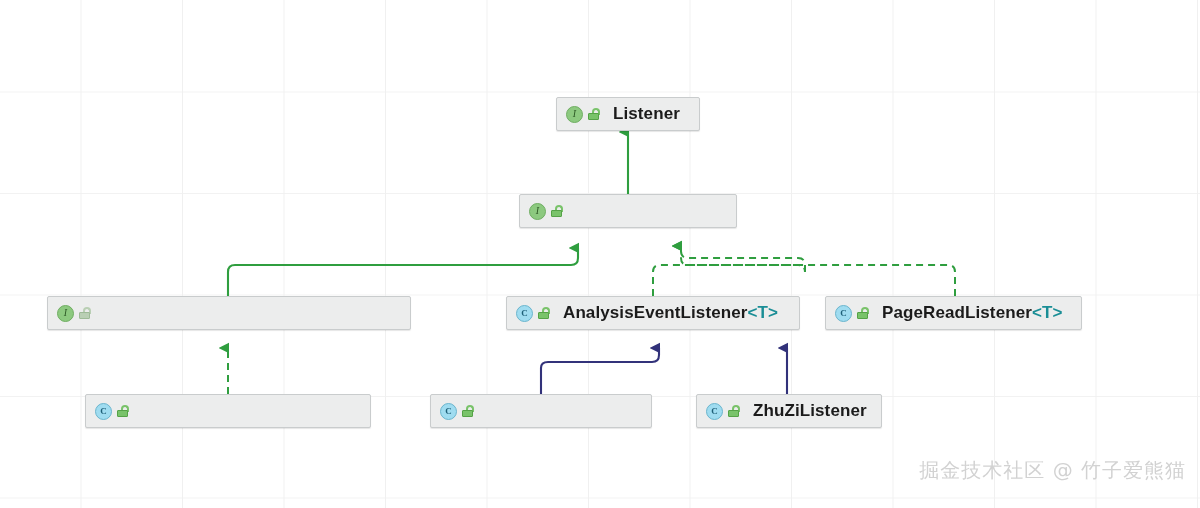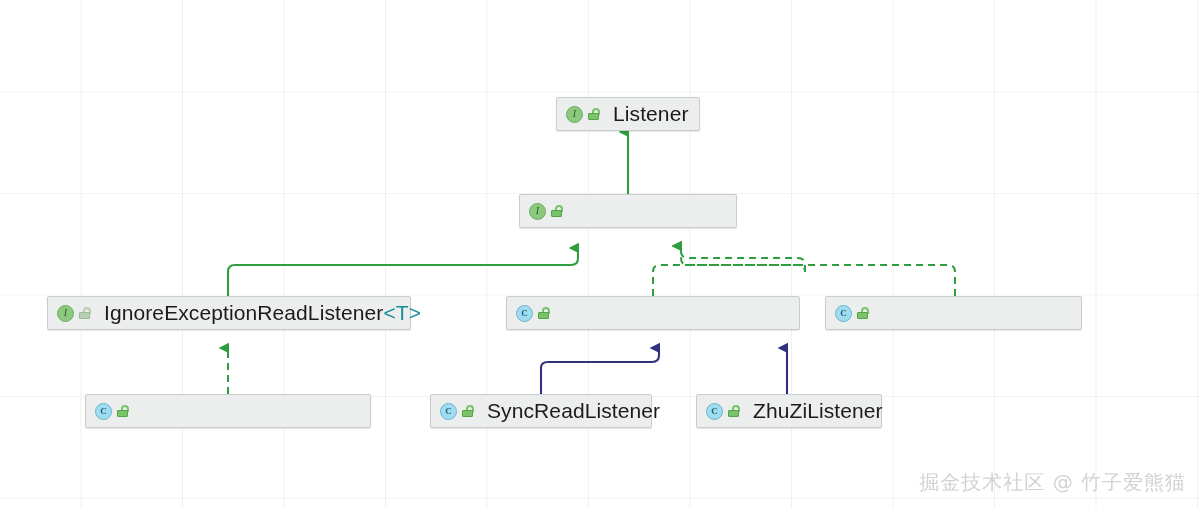--- a/index.html
+++ b/index.html
@@ -90,30 +90,31 @@
     left: 4px; top: 0;
     width: 8px; height: 7px;
     border: 2px solid #79c36a;
     border-bottom: none;
     border-radius: 4px 4px 0 0;
   }
   .lock-muted .lock-body { background: #b9cfb4; border-color: #9dba97; }
   .lock-muted .lock-shackle { border-color: #b9cfb4; border-bottom: none; }
 
   .node-label {
-    font-size: 21px;
+    font-size: 17px;
     color: #1b1b1b;
     letter-spacing: 0.1px;
+    font-weight: bold;
   }
   .node-label .generic-t { color: #1a8e96; }
 
   .watermark {
     position: absolute;
     right: 14px;
-    bottom: 12px;
+    bottom: 24px;
     font-size: 20px;
     color: #d2d2d2;
     font-family: "DejaVu Sans", "Liberation Sans", sans-serif;
     letter-spacing: 1px;
     white-space: nowrap;
     user-select: none;
   }
 </style>
 </head>
 <body>
@@ -162,56 +163,58 @@
         <span class="lock-body"></span>
     </span>
   </div>
 
   <div class="uml-node" style="left:47px; top:296px; width:364px;">
     <span class="node-icon-stereo icon-interface">I</span>
     <span class="node-icon-lock lock-muted">
       <span class="lock-shackle"></span>
         <span class="lock-body"></span>
     </span>
+  </div>
+
+  <div class="uml-node" style="left:506px; top:296px; width:294px;">
+    <span class="node-icon-stereo icon-class">C</span>
+    <span class="node-icon-lock">
+      <span class="lock-shackle"></span>
+        <span class="lock-body"></span>
+    </span>
     <span class="node-label">
-      <span>IgnoreExceptionReadListener</span><span class="generic-t">&lt;T&gt;</span>
-    </span>
-  </div>
-
-  <div class="uml-node" style="left:506px; top:296px; width:294px;">
-    <span class="node-icon-stereo icon-class">C</span>
-    <span class="node-icon-lock">
-      <span class="lock-shackle"></span>
-        <span class="lock-body"></span>
+      <span>AnalysisEventListener</span><span class="generic-t">&lt;T&gt;</span>
     </span>
   </div>
 
   <div class="uml-node" style="left:825px; top:296px; width:257px;">
     <span class="node-icon-stereo icon-class">C</span>
     <span class="node-icon-lock">
       <span class="lock-shackle"></span>
         <span class="lock-body"></span>
     </span>
+    <span class="node-label">
+      <span>PageReadListener</span><span class="generic-t">&lt;T&gt;</span>
+    </span>
   </div>
 
   <div class="uml-node" style="left:85px; top:394px; width:286px;">
     <span class="node-icon-stereo icon-class">C</span>
     <span class="node-icon-lock">
       <span class="lock-shackle"></span>
         <span class="lock-body"></span>
     </span>
   </div>
 
   <div class="uml-node" style="left:430px; top:394px; width:222px;">
     <span class="node-icon-stereo icon-class">C</span>
     <span class="node-icon-lock">
       <span class="lock-shackle"></span>
         <span class="lock-body"></span>
     </span>
-    <span class="node-label">SyncReadListener</span>
   </div>
 
   <div class="uml-node" style="left:696px; top:394px; width:186px;">
     <span class="node-icon-stereo icon-class">C</span>
     <span class="node-icon-lock">
       <span class="lock-shackle"></span>
         <span class="lock-body"></span>
     </span>
     <span class="node-label">ZhuZiListener</span>
   </div>

